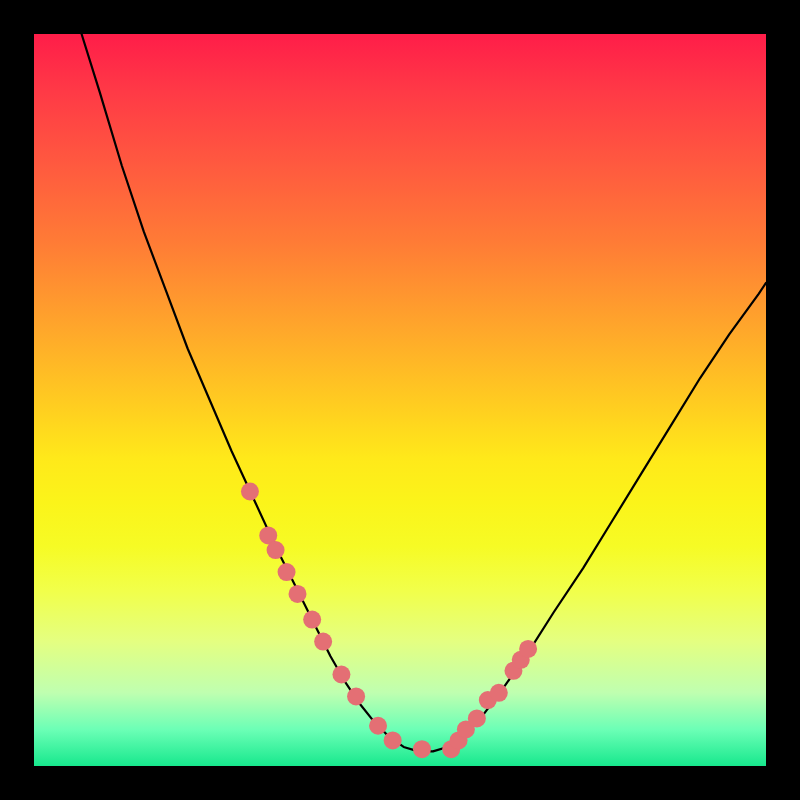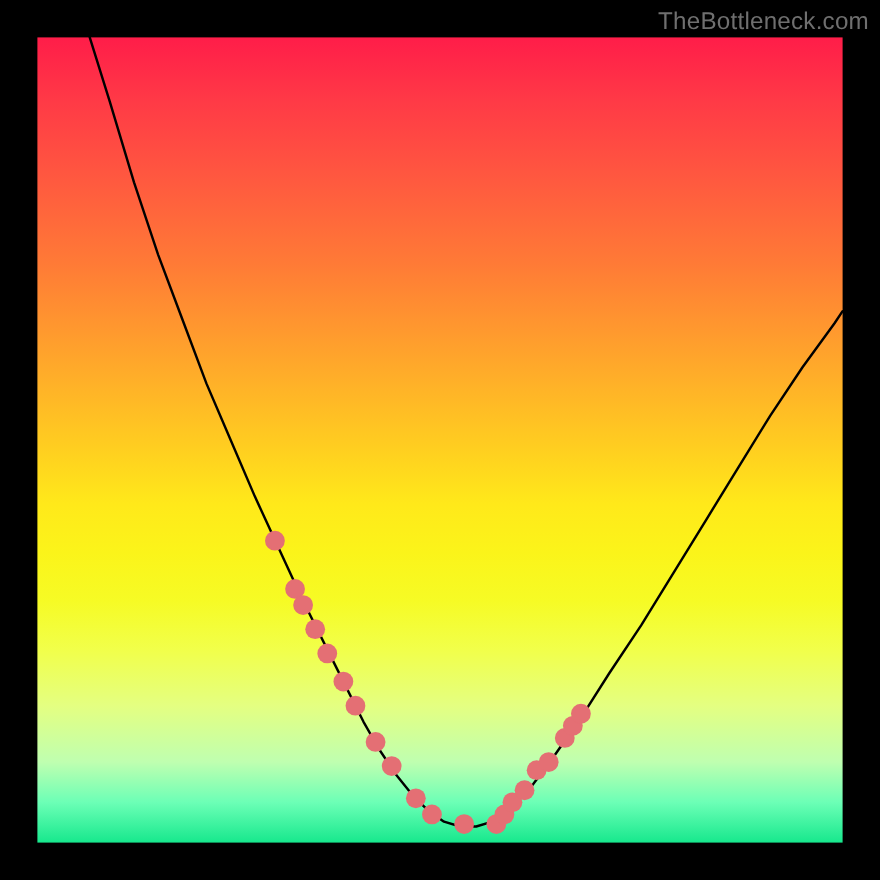--- a/index.html
+++ b/index.html
@@ -59,21 +59,20 @@
     top: 0;
     width: 732px;
     height: 732px;
     overflow: visible;
   }
 </style>
 </head>
 <body>
 
 <div class="frame">
-  <div class="watermark">TheBottleneck.com</div>
   <div class="plot">
     <svg class="curve" viewBox="0 0 732 732">
       <path id="curve-path" fill="none" stroke-width="2.2" stroke-linecap="round" stroke-linejoin="round" d="M47.58 0.00 L65.88 58.56 L87.84 131.76 L109.80 197.64 L131.76 256.20 L153.72 314.76 L175.68 366.00 L197.64 417.24 L219.60 464.82 L241.56 512.40 L263.52 556.32 L281.82 592.92 L296.46 622.20 L311.10 647.82 L325.74 669.78 L340.38 688.08 L355.02 702.72 L369.66 712.97 L384.30 717.36 L398.94 717.36 L413.58 712.97 L428.22 702.72 L446.52 684.42 L468.48 655.14 L494.10 618.54 L519.72 578.28 L549.00 534.36 L578.28 486.78 L607.56 439.20 L636.84 391.62 L666.12 344.04 L695.40 300.12 L724.68 259.86 L732.00 248.88" stroke="#000000"></path>
       <g id="marker-group">
           <circle cx="215.94" cy="457.50" r="9" fill="#e46f74" stroke="#d96369" stroke-width="0"></circle>
           <circle cx="234.24" cy="501.42" r="9" fill="#e46f74" stroke="#d96369" stroke-width="0"></circle>
           <circle cx="241.56" cy="516.06" r="9" fill="#e46f74" stroke="#d96369" stroke-width="0"></circle>
           <circle cx="252.54" cy="538.02" r="9" fill="#e46f74" stroke="#d96369" stroke-width="0"></circle>
           <circle cx="263.52" cy="559.98" r="9" fill="#e46f74" stroke="#d96369" stroke-width="0"></circle>
           <circle cx="278.16" cy="585.60" r="9" fill="#e46f74" stroke="#d96369" stroke-width="0"></circle>

